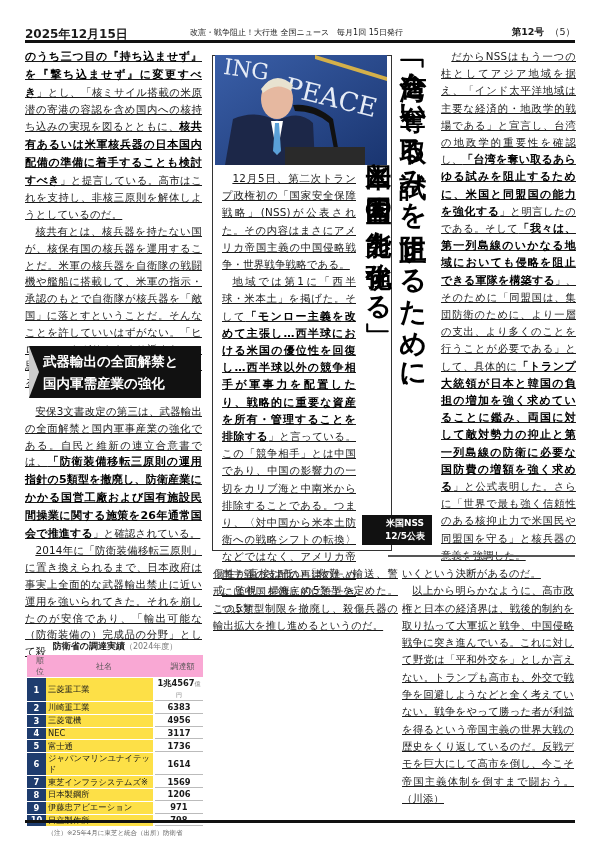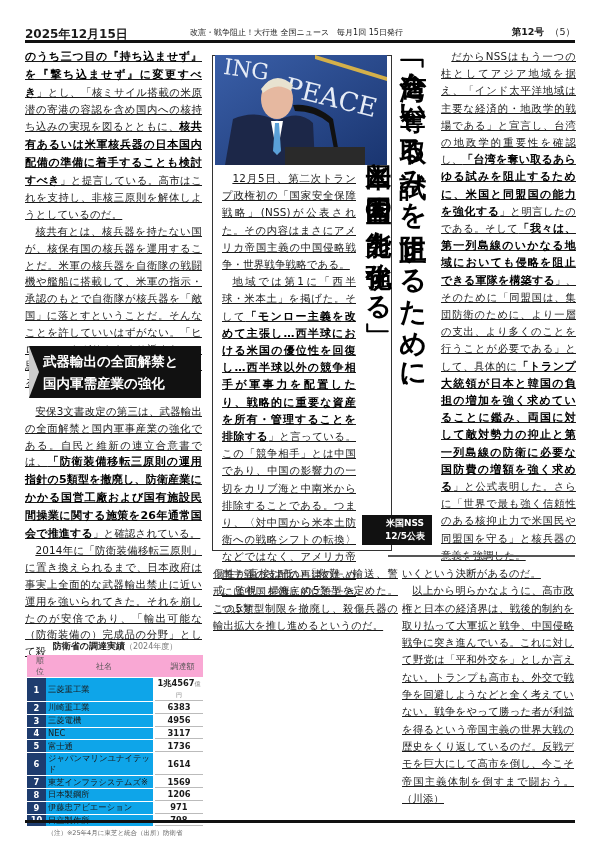--- a/index.html
+++ b/index.html
@@ -23,21 +23,21 @@
   .subhead .chev { position: absolute; left: 0; top: 0; width: 0; height: 0; border-top: 26px solid transparent; border-bottom: 26px solid transparent; border-left: 10px solid #ccc; }
   .col-left2 { left: 25px; top: 403px; width: 177px; }
 
   .table-wrap { position: absolute; left: 27px; top: 640px; width: 176px; font-size: 8px; }
   .table-title { text-align: center; font-weight: bold; font-size: 9px; height: 14px; line-height: 12px; }
   .table-title .sub { font-weight: normal; color: #777; font-size: 8px; }
   table { width: 100%; border-collapse: separate; border-spacing: 0 1.3px; }
   th { font-weight: normal; color: #555; font-size: 8px; background: #f9a8d4; height: 11px; padding-left: 7px; }
   td { height: 11.8px; font-size: 8.3px; padding: 0 2px; }
   td.rank { background: #1e3c6e; color: #fff; font-weight: bold; text-align: center; width: 19px; }
-  td.name { background: #0ea5e9; color: #1a1a1a; border-right: 2px solid #fff; }
+  td.name { background: #fde047; color: #1a1a1a; border-right: 2px solid #fff; }
   td.amt { text-align: center; font-weight: bold; border-bottom: 1px solid #bbb; width: 48px; }
   td.amt .unit { font-weight: normal; color: #777; font-size: 6px; }
   .table-note { text-align: center; color: #666; font-size: 6.5px; margin-top: 2px; }
 
   .box { position: absolute; left: 212px; top: 55px; width: 180px; height: 496px; border: 1px solid #333; }
   .photo { position: absolute; left: 215px; top: 55px; width: 172px; height: 110px; overflow: hidden; background: #1d3b73; }
   .col-mid { left: 222px; top: 170px; width: 134px; font-size: 10.4px; line-height: 17.2px; }
   .vtitle1 { position: absolute; left: 396px; top: 50px; width: 34px; height: 470px; writing-mode: vertical-rl; font-weight: bold; font-size: 27px; line-height: 34px; color: #000; letter-spacing: 1px; }
   .vtitle2 { position: absolute; left: 364px; top: 144px; width: 30px; height: 380px; writing-mode: vertical-rl; font-weight: bold; font-size: 26px; line-height: 30px; color: #000; letter-spacing: 1px; }
   .nss-tag { position: absolute; left: 362px; top: 515px; width: 70px; height: 30px; background: #111; color: #fff; font-size: 9px; font-weight: bold; text-align: center; line-height: 13px; padding-top: 2px; padding-left: 16px; }

